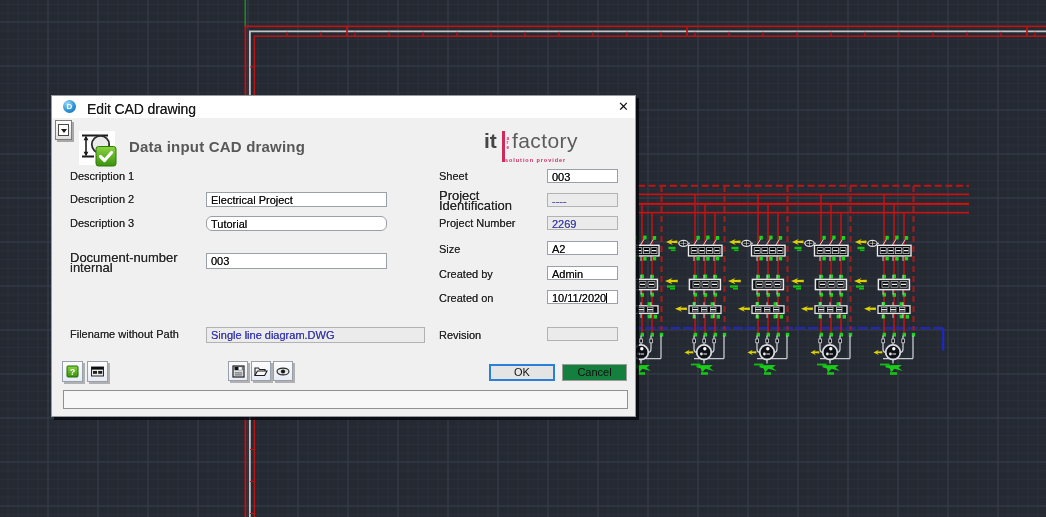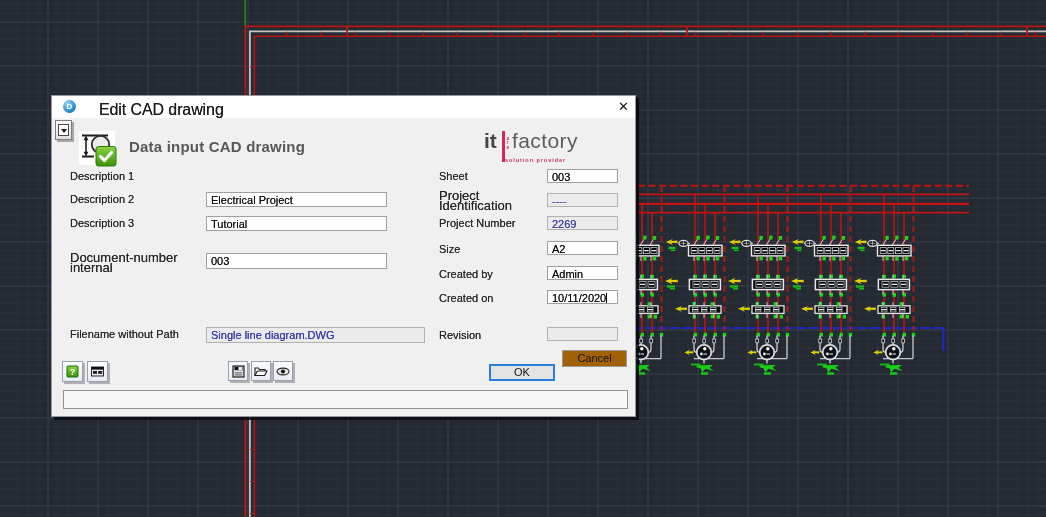--- a/index.html
+++ b/index.html
@@ -2,40 +2,40 @@
 <html><head>
 <meta charset="utf-8">
 <style>
 html,body{margin:0;padding:0;background:#242932;}
 *{box-sizing:border-box;}
 #stage{position:relative;width:1046px;height:517px;overflow:hidden;background:#242932;font-family:"Liberation Sans",sans-serif;}
 #bg{position:absolute;left:0;top:0;}
 .dlg{position:absolute;left:51px;top:95px;width:585px;height:322px;background:#f0f0f0;border:1px solid #96999e;box-shadow:3px 3px 0 rgba(4,6,10,0.8);}
 .tb{position:absolute;left:0;top:0;width:100%;height:22px;background:#ffffff;}
 .appic{position:absolute;left:11px;top:4px;width:13px;height:13px;border-radius:50%;background:radial-gradient(circle at 35% 30%,#9adcf5,#2f94d6 55%,#0d5f9f);color:#fff;font-size:8px;font-weight:bold;text-align:center;line-height:13px;}
-.tt{position:absolute;left:47px;top:5px;font-size:16px;letter-spacing:-0.1px;color:#191919;text-shadow:0 0 0.5px rgba(25,25,25,0.8);}
+.tt{position:absolute;left:35px;top:5px;font-size:14px;letter-spacing:-0.1px;color:#191919;text-shadow:0 0 0.5px rgba(25,25,25,0.8);}
 .x{position:absolute;left:566px;top:3px;font-size:13px;color:#111;}
 .cmb{position:absolute;left:3px;top:24px;width:17px;height:20px;background:linear-gradient(180deg,#ffffff,#dfdfdf);border:1px solid #7d7d7d;box-shadow:2px 2px 0 rgba(110,110,110,0.55);}
 .cmbi{position:absolute;left:2px;top:3px;width:11px;height:12px;border:1px solid #4a4a4a;background:#fff;}
 .tri{position:absolute;left:2px;top:4px;width:0;height:0;border-left:3.5px solid transparent;border-right:3.5px solid transparent;border-top:4px solid #1a1a1a;}
 .cadic{position:absolute;left:27px;top:35px;width:40px;height:37px;}
 .hd{position:absolute;left:77px;top:42px;font-size:15px;font-weight:bold;color:#585858;letter-spacing:0.2px;}
 .logo{position:absolute;left:432px;top:33px;width:130px;height:38px;}
 .lg-it{position:absolute;left:0;top:0;font-size:21px;font-weight:bold;color:#454545;}
 .lg-bar{position:absolute;left:18px;top:2px;width:2.6px;height:31px;background:#cf2a5c;}
 .lg-are{position:absolute;left:22.5px;top:8px;font-size:4.6px;line-height:4.4px;font-weight:bold;color:#cf2a5c;}
 .lg-fac{position:absolute;left:28px;top:0;font-size:21px;color:#5c5c5c;letter-spacing:0.4px;}
 .lg-sp{position:absolute;left:21px;top:28px;font-size:5.5px;font-weight:bold;color:#cf2a5c;letter-spacing:0.95px;white-space:nowrap;}
 .lb{position:absolute;font-size:11px;color:#262626;white-space:nowrap;text-shadow:0 0 0.6px rgba(40,40,40,0.85);}
 .lb2{position:absolute;font-size:13px;color:#262626;line-height:10px;text-shadow:0 0 0.6px rgba(40,40,40,0.85);}
 .fi{position:absolute;height:15px;background:#fff;border:1px solid #9aa0a6;font-size:11px;color:#0c0c0c;padding:1px 0 0 4px;text-shadow:0 0 0.5px rgba(20,20,20,0.8);white-space:nowrap;overflow:hidden;}
 .fid{background:#ebebeb;border:1px solid #b2b2b2;color:#5c5cc4;}
 .sbtn{position:absolute;width:21px;height:21px;background:linear-gradient(180deg,#fdfdfe,#e7ebf4);border:1px solid #98a0ac;box-shadow:2px 2px 0 rgba(100,100,100,0.45);display:flex;align-items:center;justify-content:center;}
 .okb{position:absolute;left:437px;top:268px;width:66px;height:17px;background:#e4e4e4;border:2px solid #2a80d8;font-size:11px;color:#111;text-align:center;line-height:13px;}
-.cnb{position:absolute;left:510px;top:254px;width:65px;height:17px;background:#a16207;border:1px solid #9a9a9a;font-size:11px;color:#111;text-align:center;line-height:15px;}
+.cnb{position:absolute;left:510px;top:268px;width:65px;height:17px;background:#15803d;border:1px solid #9a9a9a;font-size:11px;color:#111;text-align:center;line-height:15px;}
 .stat{position:absolute;left:11px;top:294px;width:565px;height:19px;background:#f7f7f7;border:1px solid #909090;}
 </style>
 </head>
 <body>
 <div id="stage">
 <svg id="bg" width="1046" height="517" viewBox="0 0 1046 517">
 <defs>
 <pattern id="pg1" width="10" height="8.8" patternUnits="userSpaceOnUse" x="7.5" y="3.9">
 <path d="M0.5 0V8.8M0 0.5H10" stroke="#2a303a" stroke-width="1" fill="none"></path>
 </pattern>
@@ -173,21 +173,21 @@
         <span class="lg-are">a<br>r<br>e</span>
         <span class="lg-fac">factory</span>
 <div class="lg-sp">solution provider</div>
 </div>
 <div class="lb" style="left:18px;top:74px;">Description 1</div>
 <div class="lb" style="left:18px;top:97px;">Description 2</div>
 <div class="lb" style="left:18px;top:121px;">Description 3</div>
 <div class="lb2" style="left:18px;top:157px;">Document-number<br>internal</div>
 <div class="lb" style="left:18px;top:232px;">Filename without Path</div>
 <div class="fi" style="left:154px;top:96px;width:181px;">Electrical Project</div>
-<div class="fi" style="left:154px;top:120px;width:181px;">Tutorial</div>
+<div class="fi" style="left:154px;top:120px;width:181px;border-radius:6px;">Tutorial</div>
 <div class="fi" style="left:154px;top:157px;width:181px;height:16px;">003</div>
 <div class="fi fid" style="left:154px;top:231px;width:219px;height:16px;color:#3b3bd0;">Single line diagram.DWG</div>
 <div class="lb" style="left:387px;top:74px;">Sheet</div>
 <div class="lb2" style="left:387px;top:95px;">Project<br>Identification</div>
 <div class="lb" style="left:387px;top:121px;">Project Number</div>
 <div class="lb" style="left:387px;top:147px;">Size</div>
 <div class="lb" style="left:387px;top:172px;">Created by</div>
 <div class="lb" style="left:387px;top:196px;text-align:right;">Created on</div>
 <div class="lb" style="left:387px;top:233px;">Revision</div>
 <div class="fi" style="left:495px;top:73px;width:71px;height:14px;">003</div>

